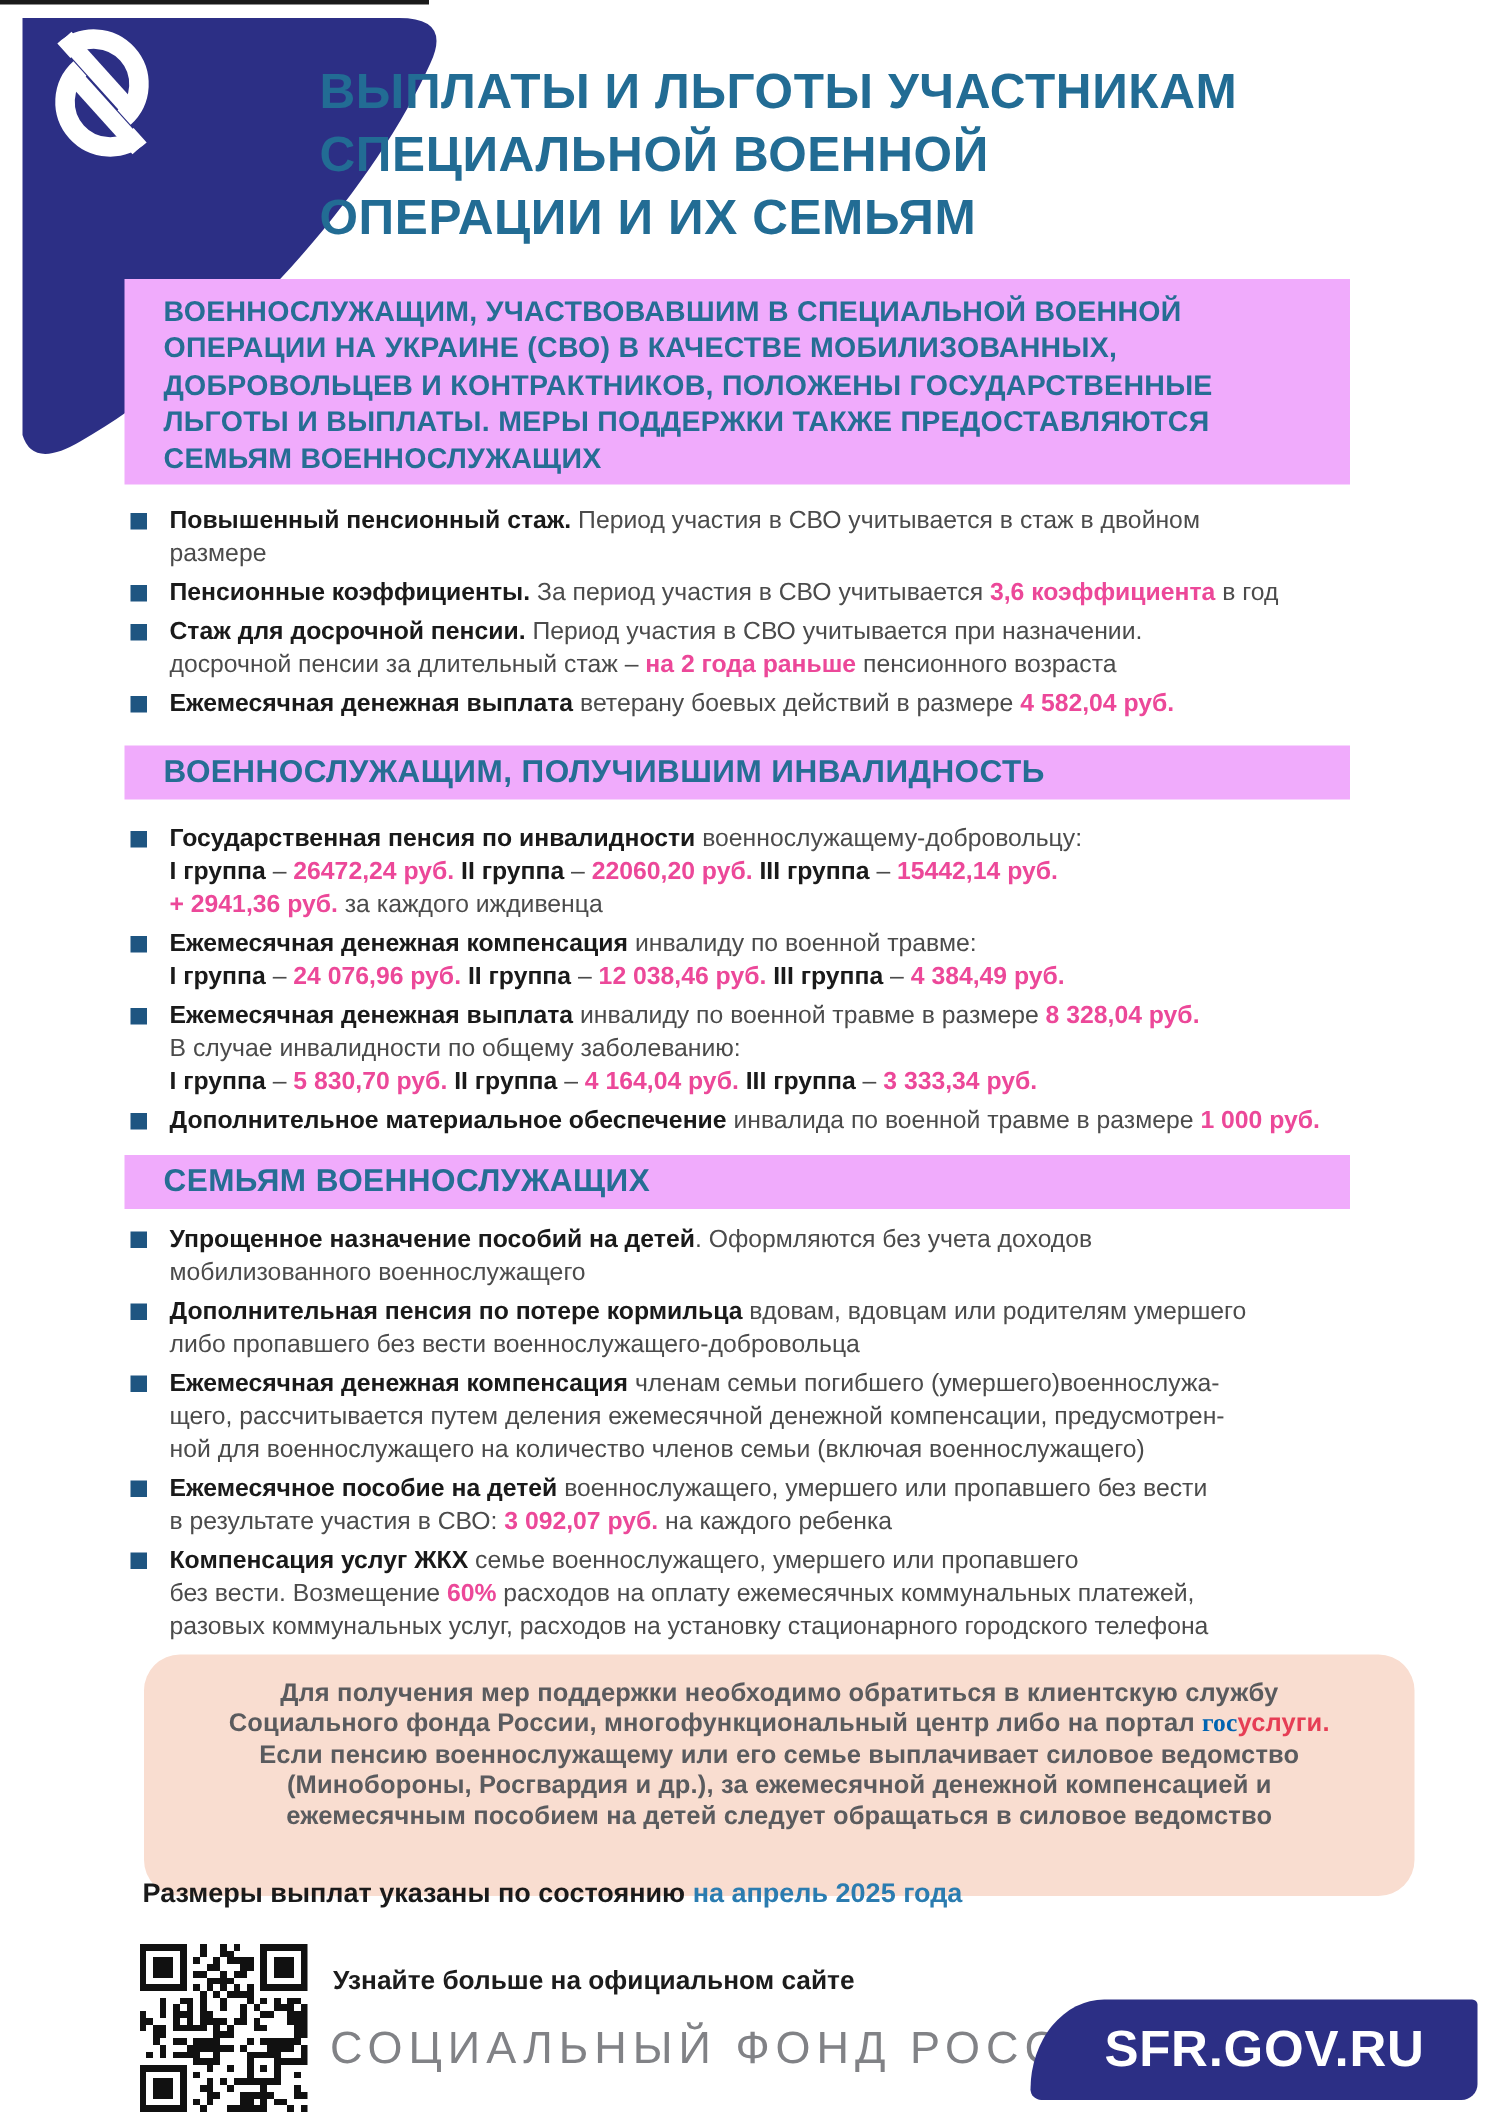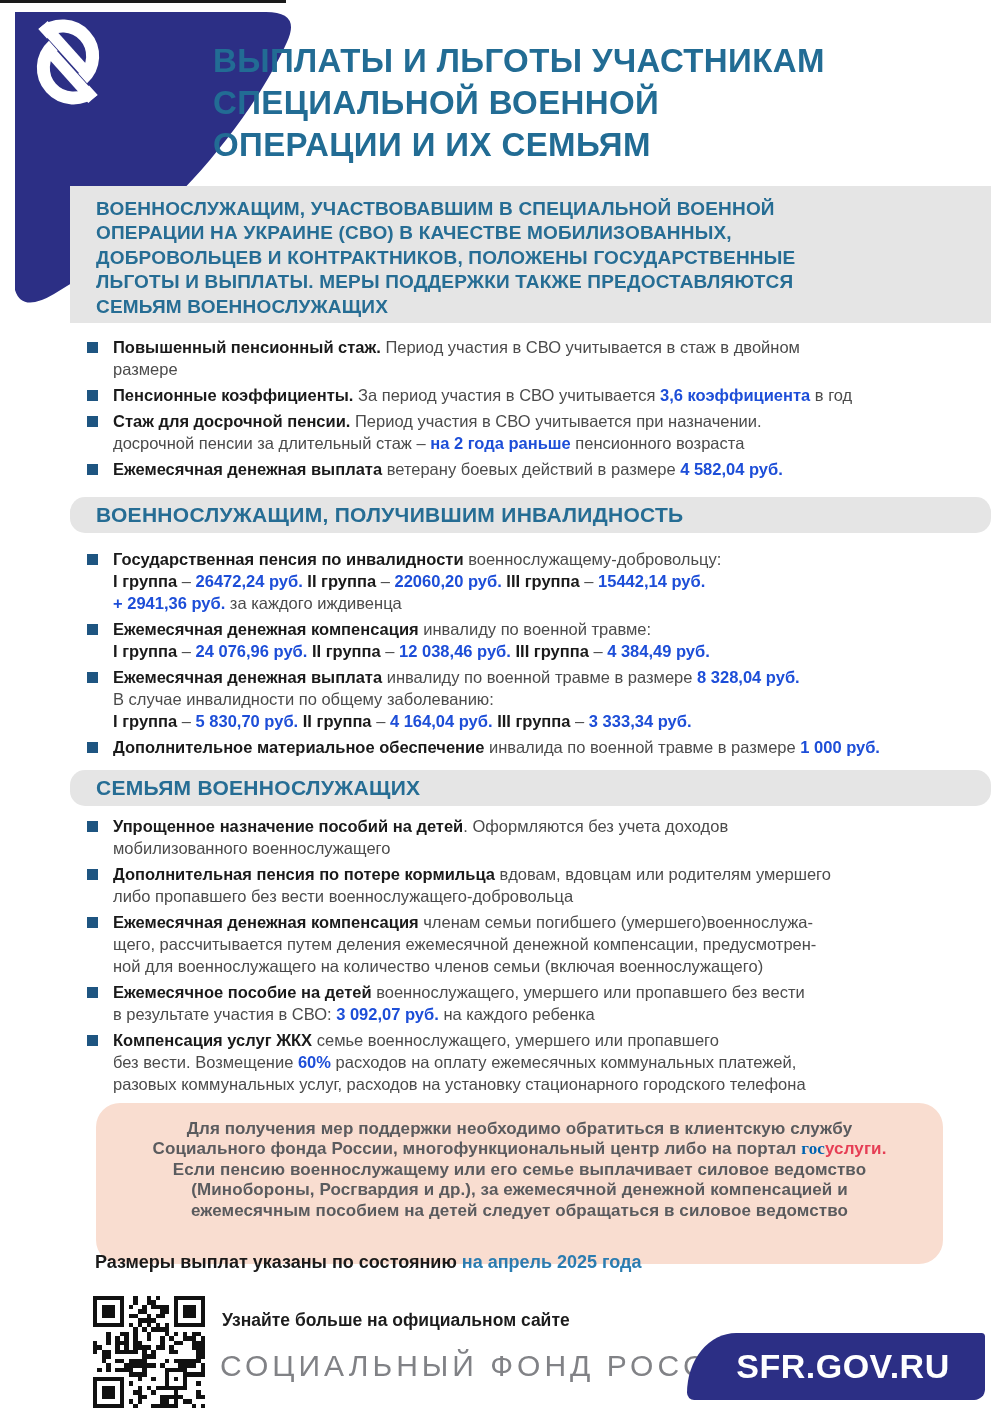--- a/index.html
+++ b/index.html
@@ -7,37 +7,37 @@
     position:relative;width:1000px;height:1413px;background:#fff;overflow:hidden;
     font-family:"Liberation Sans", sans-serif;
   }
   .topline{position:absolute;left:0;top:0;width:286px;height:3px;background:#1a1a1a;}
   .header-shape{position:absolute;left:0;top:0;}
   .title{
     position:absolute;left:213px;top:40px;margin:0;
     font-size:33px;line-height:42px;font-weight:700;letter-spacing:.4px;
     color:#226c94;white-space:pre-line;
   }
-  .graybox{position:absolute;left:70px;width:921px;background:#e5e5e5;}
+  .graybox{position:absolute;left:83px;width:817px;background:#f0abfc;}
   .intro{top:186px;height:137px;}
   .intro-text{
     padding:11px 20px 0 26px;font-size:19px;line-height:24.4px;font-weight:700;
     color:#266d94;white-space:pre-line;letter-spacing:.2px;
   }
-  .bar{height:36px;display:flex;align-items:center;border-radius:15px;}
+  .bar{height:36px;display:flex;align-items:center;}
   .bar span{
     padding-left:26px;font-size:21px;font-weight:700;color:#266d94;letter-spacing:.3px;
   }
   .blist{position:absolute;left:87px;width:900px;display:flex;flex-direction:column;gap:4px;}
   .bitem{display:flex;align-items:flex-start;}
   .bsq{flex:0 0 11px;width:11px;height:11px;background:#1e5581;margin:6px 15px 0 0;}
   .btxt{font-size:16.5px;line-height:22px;white-space:pre-wrap;color:#4b4b4b;}
   .sg-r{font-weight:400;color:#4b4b4b;}
   .sg-b{font-weight:700;color:#1a1a1a;}
-  .sg-a{font-weight:700;color:#1d4ed8;}
+  .sg-a{font-weight:700;color:#ec4899;}
   .sg-ab{font-weight:700;color:#2b7cb0;}
   .sg-gb{font-weight:700;color:#0063b0;font-family:Liberation Serif, serif;}
   .sg-gr{font-weight:700;color:#e63e55;}
   .sg-n{font-weight:700;color:#5a5b5e;}
   .notice{
     position:absolute;left:96px;top:1103px;width:847px;height:161px;
     background:#f9ddd0;border-radius:24px;
   }
   .notice-text{
     margin:0;padding-top:16px;text-align:center;

